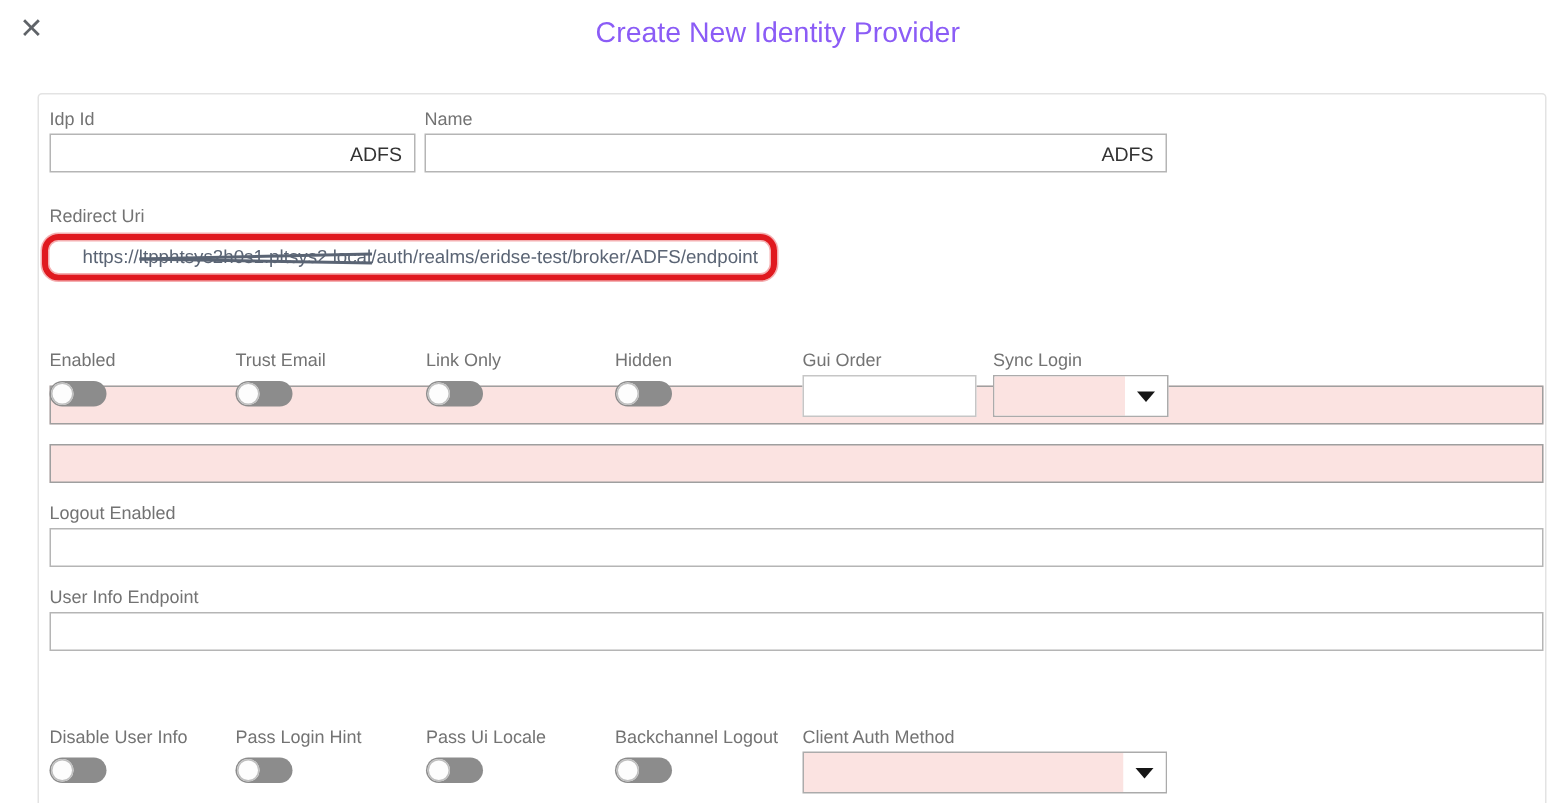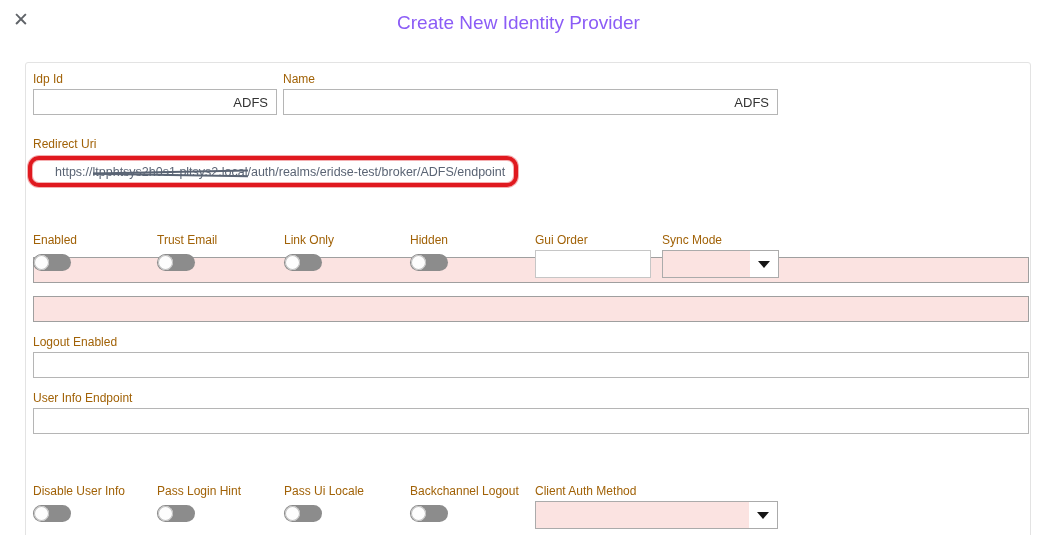--- a/index.html
+++ b/index.html
@@ -9,21 +9,21 @@
   
   .topbar { position:relative; height:52px; }
   .close-x { position:absolute; left:13px; top:10px; font-size:19px; color:#5f6368;
     cursor:pointer; line-height:1; font-weight:300; }
   .page-title { text-align:center; padding-top:12px; font-size:19px; color:#8b5cf6; }
 
   
   .panel { position:absolute; left:25px; top:62px; width:1006px; height:600px;
     border:1px solid #e3e3e3; border-radius:3px; background:#fff; padding:9px 7px; }
 
-  .field-label { font-size:12px; color:#a16207; margin-bottom:3px; display:block; }
+  .field-label { font-size:12px; color:#737373; margin-bottom:3px; display:block; }
 
   input.txt { display:block; height:26px; border:1px solid #b5b5b5; background:#fff;
     font-family:inherit; font-size:13px; color:#333; padding:0 8px; border-radius:0; outline:none;text-align:right; }
   input.txt.req { background:#fbe3e1; border-color:#9f9f9f; }
 
   .row1 { position:relative; height:51px; }
   .grp { position:absolute; top:0; }
 
   
   .redirect-sec { margin-top:14px; height:46px; }
@@ -107,21 +107,21 @@
       <label class="field-label">Hidden</label>
       <div class="toggle">
           <div class="knob"></div>
         </div>
     </div>
     <div class="toggle-grp" style="left:502px;">
       <label class="field-label">Gui Order</label>
       <input class="txt" style="width: 116px; height: 28px; border-color: rgb(198, 198, 198);" type="text" value="">
     </div>
     <div class="toggle-grp" style="left:629px;">
-      <label class="field-label">Sync Mode</label>
+      <label class="field-label">Sync Login</label>
       <div class="select-box" style="width:117px;">
         <div class="select-fill"></div>
         <div class="select-caret-zone">
             <div class="caret"></div>
           </div>
       </div>
     </div>
   </div>
 
   <div class="sec">

